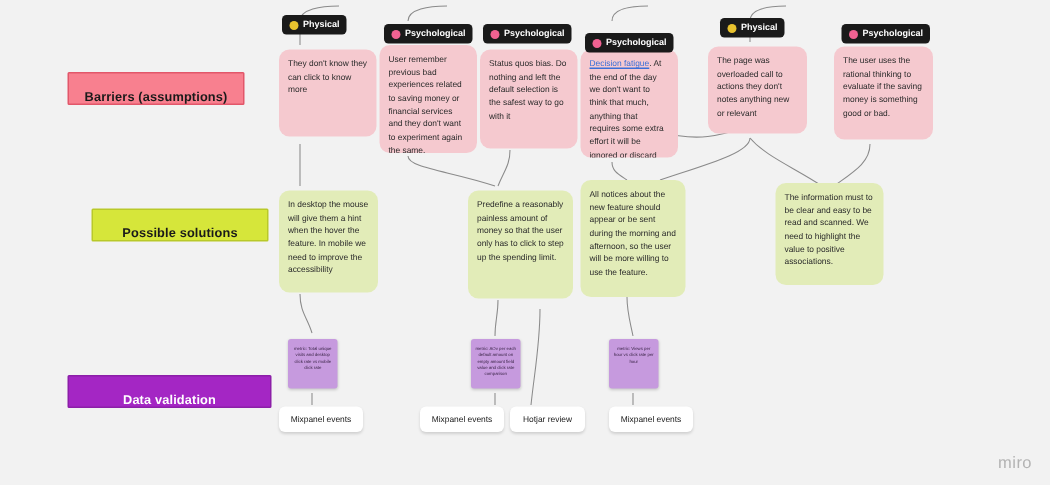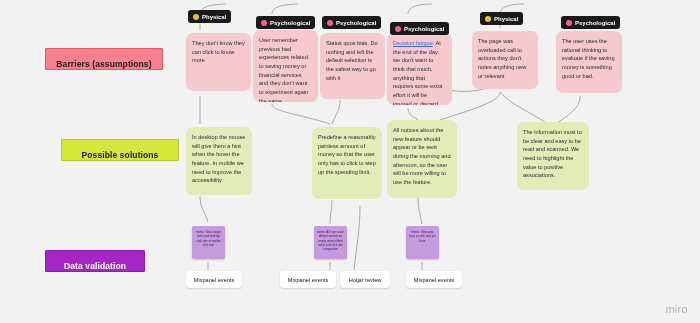--- a/index.html
+++ b/index.html
@@ -191,21 +191,21 @@
     <line x1="422" y1="262" x2="422" y2="270"></line>
     <path d="M360 206 C 360 230, 356 250, 354 270"></path>
   </svg>
 
   <div class="node row-label barriers" style="left:45px; top:48px; width:118px; height:22px;">
     <span>Barriers (assumptions)</span>
   </div>
   <div class="node row-label solutions" style="left:45px; top:139px; width:118px; height:22px;margin-left:16px;">
     <span>Possible solutions</span>
   </div>
-  <div class="node row-label validation" style="left:45px; top:250px; width:100px; height:22px;">
+  <div class="node row-label validation" style="left:45px; top:250px; width:136px; height:22px;">
     <span>Data validation</span>
   </div>
 
   <div class="node tag" style="left:188px; top:10px;">
     <span class="dot physical"></span>
     <span class="tag-text">Physical</span>
   </div>
   <div class="node tag" style="left:256px; top:16px;">
     <span class="dot psych"></span>
     <span class="tag-text">Psychological</span>

